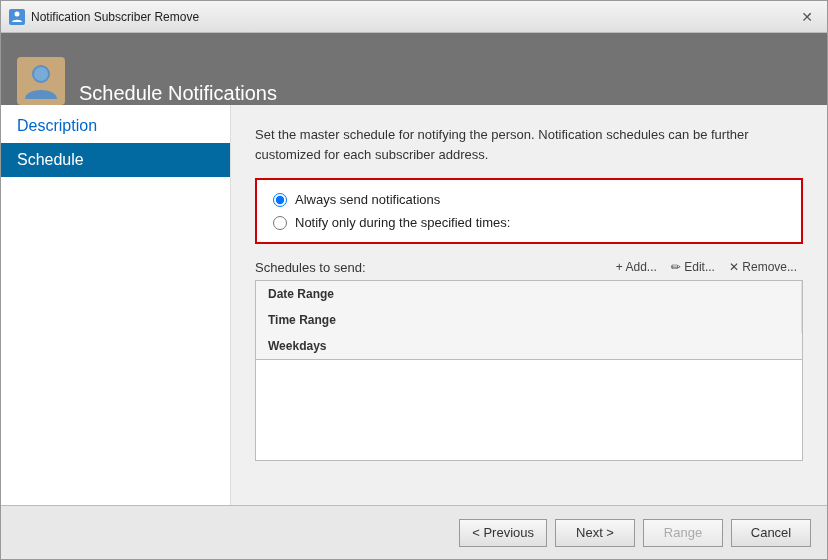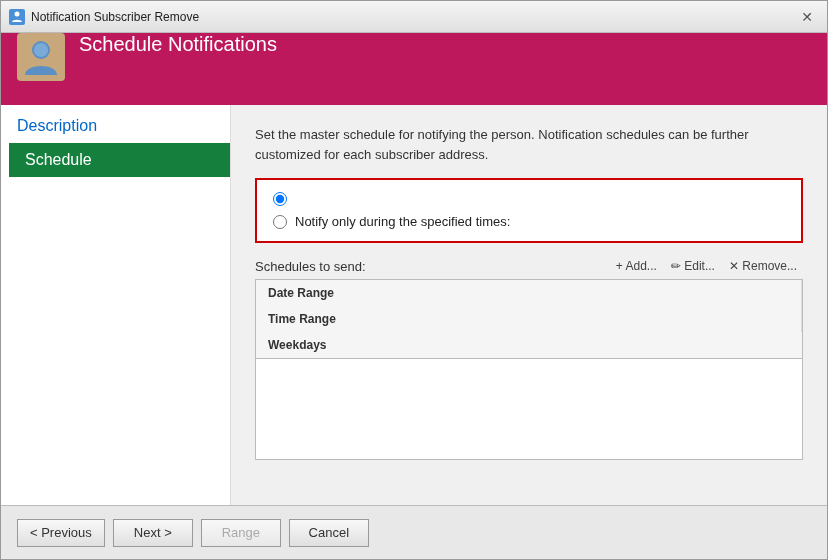--- a/index.html
+++ b/index.html
@@ -55,24 +55,24 @@
       height: 20px;
       display: flex;
       align-items: center;
       justify-content: center;
       cursor: pointer;
       font-size: 14px;
       color: #555;
     }
 
     .header-banner {
-      background: #be185d;
+      background: #737373;
       height: 72px;
       display: flex;
-      align-items: flex-start;
+      align-items: flex-end;
       padding: 0 16px;
       flex-shrink: 0;
     }
 
     .header-icon {
       width: 48px;
       height: 48px;
       margin-right: 14px;
       background: #c8a87a;
       border-radius: 4px;
@@ -104,23 +104,22 @@
     }
 
     .sidebar-item {
       padding: 8px 16px;
       cursor: pointer;
       color: #0066cc;
       font-size: 16px;
     }
 
     .sidebar-item.active {
-      background: #15803d;
+      background: #0369a1;
       color: white;
-      margin-left: 8px;
     }
 
     .main-content {
       flex: 1;
       background: #f0f0f0;
       padding: 20px 24px;
       display: flex;
       flex-direction: column;
       gap: 14px;
     }
@@ -222,21 +221,21 @@
     .table-body {
       min-height: 100px;
     }
 
     .footer {
       height: 54px;
       background: #e8e8e8;
       border-top: 1px solid #bbb;
       display: flex;
       align-items: center;
-      justify-content: flex-start;
+      justify-content: flex-end;
       padding: 0 16px;
       gap: 8px;
       flex-shrink: 0;
     }
 
     .footer-btn {
       min-width: 80px;
       height: 28px;
       border: 1px solid #999;
       background: linear-gradient(to bottom, #f8f8f8, #e0e0e0);
@@ -293,20 +292,21 @@
       <div class="sidebar-item active">Schedule</div>
     </div>
 
     <div class="main-content">
 
       <p class="description-text">Set the master schedule for notifying the person. Notification schedules can be further customized for each subscriber address.</p>
 
       <div class="radio-group">
         <label class="radio-option">
           <input type="radio" name="schedule" checked="" style="">
+          <span class="radio-label">Always send notifications</span>
         </label>
         <label class="radio-option">
           <input type="radio" name="schedule" style="">
           <span class="radio-label">Notify only during the specified times:</span>
         </label>
       </div>
 
       <div class="schedules-section">
         <div class="schedules-toolbar">
           <span class="schedules-label">Schedules to send:</span>

